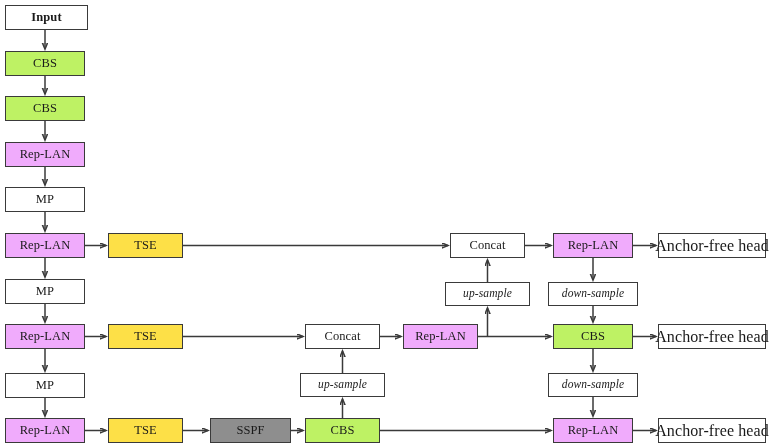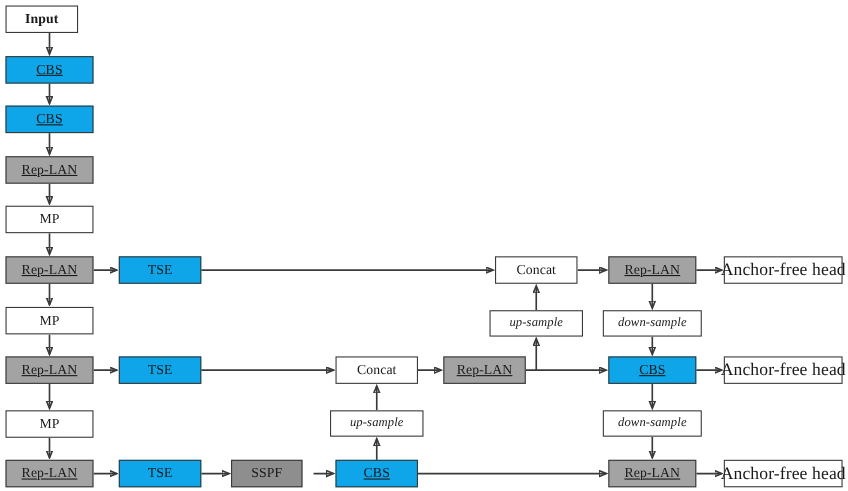--- a/index.html
+++ b/index.html
@@ -15,24 +15,24 @@
     box-sizing:border-box;
     border:1.6px solid #3a3a3a;
     display:flex;align-items:center;justify-content:center;
     font-size:12.5px;
     color:#1a1a1a;
     line-height:1;
     white-space:nowrap;
     letter-spacing:.1px;
   }
   .node.white{background:#ffffff;}
-  .node.lgray{background:#0ea5e9;text-decoration:underline;}
+  .node.lgray{background:#bef264;}
   .node.mgray{background:#8e8e8e;}
-  .node.orange{background:#a3a3a3;text-decoration:underline;}
-  .node.cyan{background:#0ea5e9;}
+  .node.orange{background:#f0abfc;}
+  .node.cyan{background:#fde047;}
   .node.bold{font-weight:bold;}
   .node.head{font-size:16px;}
   .node.small{font-size:11.5px;font-style:italic;}
 
   svg#wires{position:absolute;left:0;top:0;width:771px;height:446px;pointer-events:none;}
   svg#wires line, svg#wires path{stroke:#3a3a3a;stroke-width:1.5px;fill:none;}
 </style>
 </head>
 <body>
 
@@ -91,36 +91,36 @@
 
     <line x1="380" y1="430.5" x2="551" y2="430.5" marker-end="url(#ah)"></line>
 
     <line x1="342.5" y1="430.5" x2="342.5" y2="399" marker-end="url(#ah)"></line>
 
     <line x1="342.5" y1="373" x2="342.5" y2="351" marker-end="url(#ah)"></line>
 
     <line x1="633" y1="430.5" x2="656" y2="430.5" marker-end="url(#ah)"></line>
   </svg>
 
-  <div class="node white bold" style="left:5px;top:5px;width:66px;height:25px;">Input</div>
+  <div class="node white bold" style="left:5px;top:5px;width:83px;height:25px;">Input</div>
   <div class="node lgray" style="left:5px;top:51px;width:80px;height:25px;">CBS</div>
   <div class="node lgray" style="left:5px;top:96px;width:80px;height:25px;">CBS</div>
   <div class="node orange" style="left:5px;top:142px;width:80px;height:25px;">Rep-LAN</div>
   <div class="node white" style="left:5px;top:187px;width:80px;height:25px;">MP</div>
   <div class="node orange" style="left:5px;top:233px;width:80px;height:25px;">Rep-LAN</div>
   <div class="node white" style="left:5px;top:279px;width:80px;height:25px;">MP</div>
   <div class="node orange" style="left:5px;top:324px;width:80px;height:25px;">Rep-LAN</div>
   <div class="node white" style="left:5px;top:373px;width:80px;height:25px;">MP</div>
   <div class="node orange" style="left:5px;top:418px;width:80px;height:25px;">Rep-LAN</div>
 
   <div class="node cyan" style="left:108px;top:233px;width:75px;height:25px;">TSE</div>
   <div class="node cyan" style="left:108px;top:324px;width:75px;height:25px;">TSE</div>
   <div class="node cyan" style="left:108px;top:418px;width:75px;height:25px;">TSE</div>
 
-  <div class="node mgray" style="left:210px;top:418px;width:65px;height:25px;">SSPF</div>
+  <div class="node mgray" style="left:210px;top:418px;width:81px;height:25px;">SSPF</div>
   <div class="node lgray" style="left:305px;top:418px;width:75px;height:25px;">CBS</div>
   <div class="node white small" style="left:300px;top:373px;width:85px;height:24px;">up-sample</div>
   <div class="node white" style="left:305px;top:324px;width:75px;height:25px;">Concat</div>
   <div class="node orange" style="left:403px;top:324px;width:75px;height:25px;">Rep-LAN</div>
   <div class="node white small" style="left:445px;top:282px;width:85px;height:24px;">up-sample</div>
   <div class="node white" style="left:450px;top:233px;width:75px;height:25px;">Concat</div>
   <div class="node orange" style="left:553px;top:233px;width:80px;height:25px;">Rep-LAN</div>
   <div class="node white small" style="left:548px;top:282px;width:90px;height:24px;">down-sample</div>
   <div class="node lgray" style="left:553px;top:324px;width:80px;height:25px;">CBS</div>
   <div class="node white small" style="left:548px;top:373px;width:90px;height:24px;">down-sample</div>

